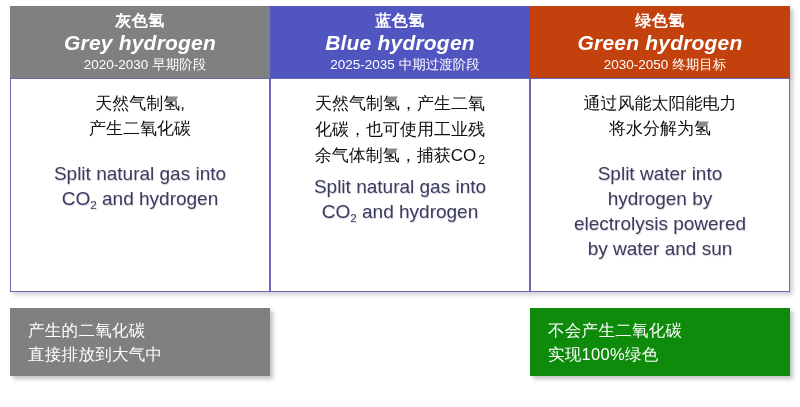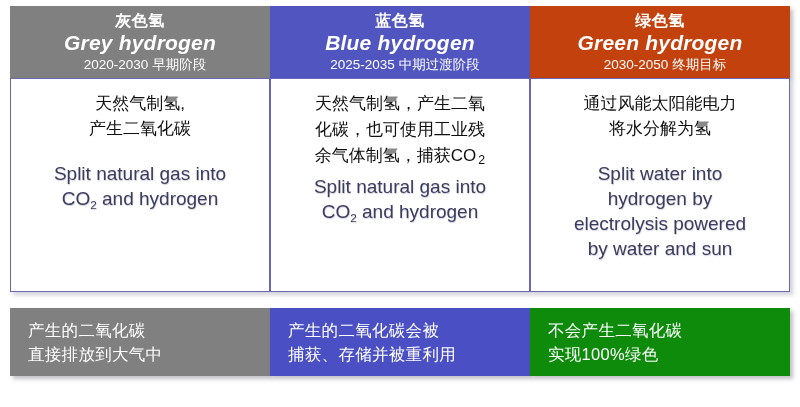--- a/index.html
+++ b/index.html
@@ -193,24 +193,20 @@
         <div>余气体制氢，捕获CO<span class="sub-spaced">2</span></div>
       </div>
       <div class="gap-xs"></div>
       <div class="en-block">
         <div>Split natural gas into</div>
         <div>CO<sub>2</sub> and hydrogen</div>
       </div>
       <div class="gap-sm"></div>
     </div>
 
-    <div class="footer-box blue">
-      <div class="ft-line">产生的二氧化碳会被</div>
-      <div class="ft-line">捕获、存储并被重利用</div>
-    </div>
   </div>
 
   <div class="column">
 
     <div class="header-box green">
       <div class="hdr-cn">绿色氢</div>
       <div class="hdr-en">Green hydrogen</div>
       <div class="hdr-sub">
         <span class="years">2030-2050</span><span class="phase">终期目标</span>
       </div>

